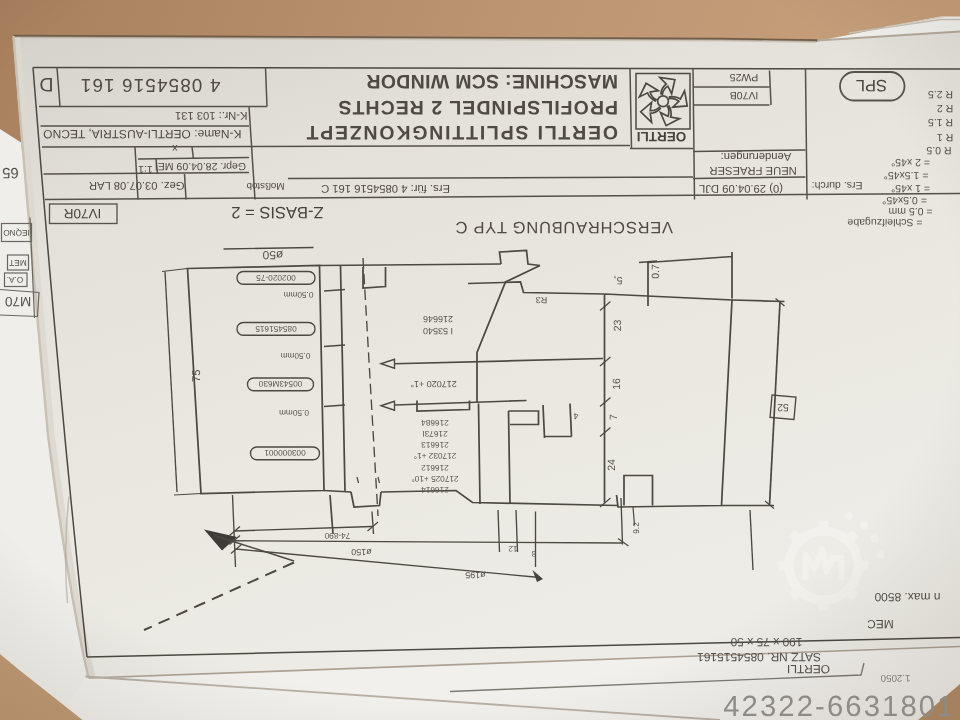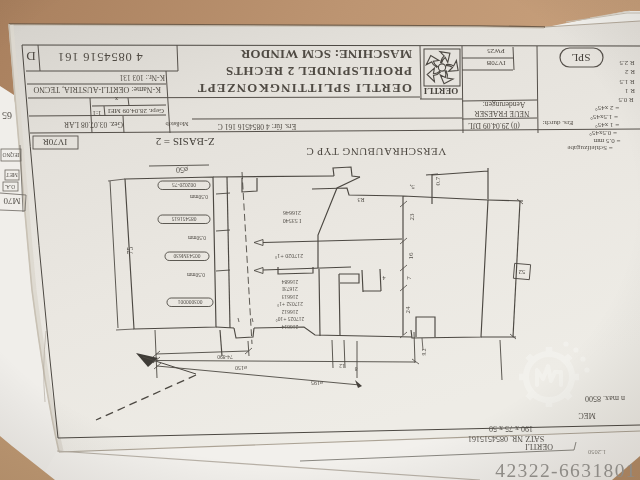--- a/index.html
+++ b/index.html
@@ -1,17 +1,17 @@
 <!DOCTYPE html>
 <html><head>
 <meta charset="utf-8">
 <style>
   html,body{margin:0;padding:0;}
   #stage{position:relative;width:640px;height:480px;overflow:hidden;
-    font-family:Liberation Serif, serif;}
+    font-family:Liberation Sans, sans-serif;}
   svg{display:block;filter:blur(0.3px);}
 </style>
 </head>
 <body>
 <div id="stage">
 <svg width="640" height="480" viewBox="0 0 640 480" xmlns="http://www.w3.org/2000/svg">
 <defs>
   <linearGradient id="paper" x1="0" y1="0" x2="0.45" y2="1">
     <stop offset="0" stop-color="#d5d2cc"></stop>
     <stop offset="0.28" stop-color="#e4e1db"></stop>

